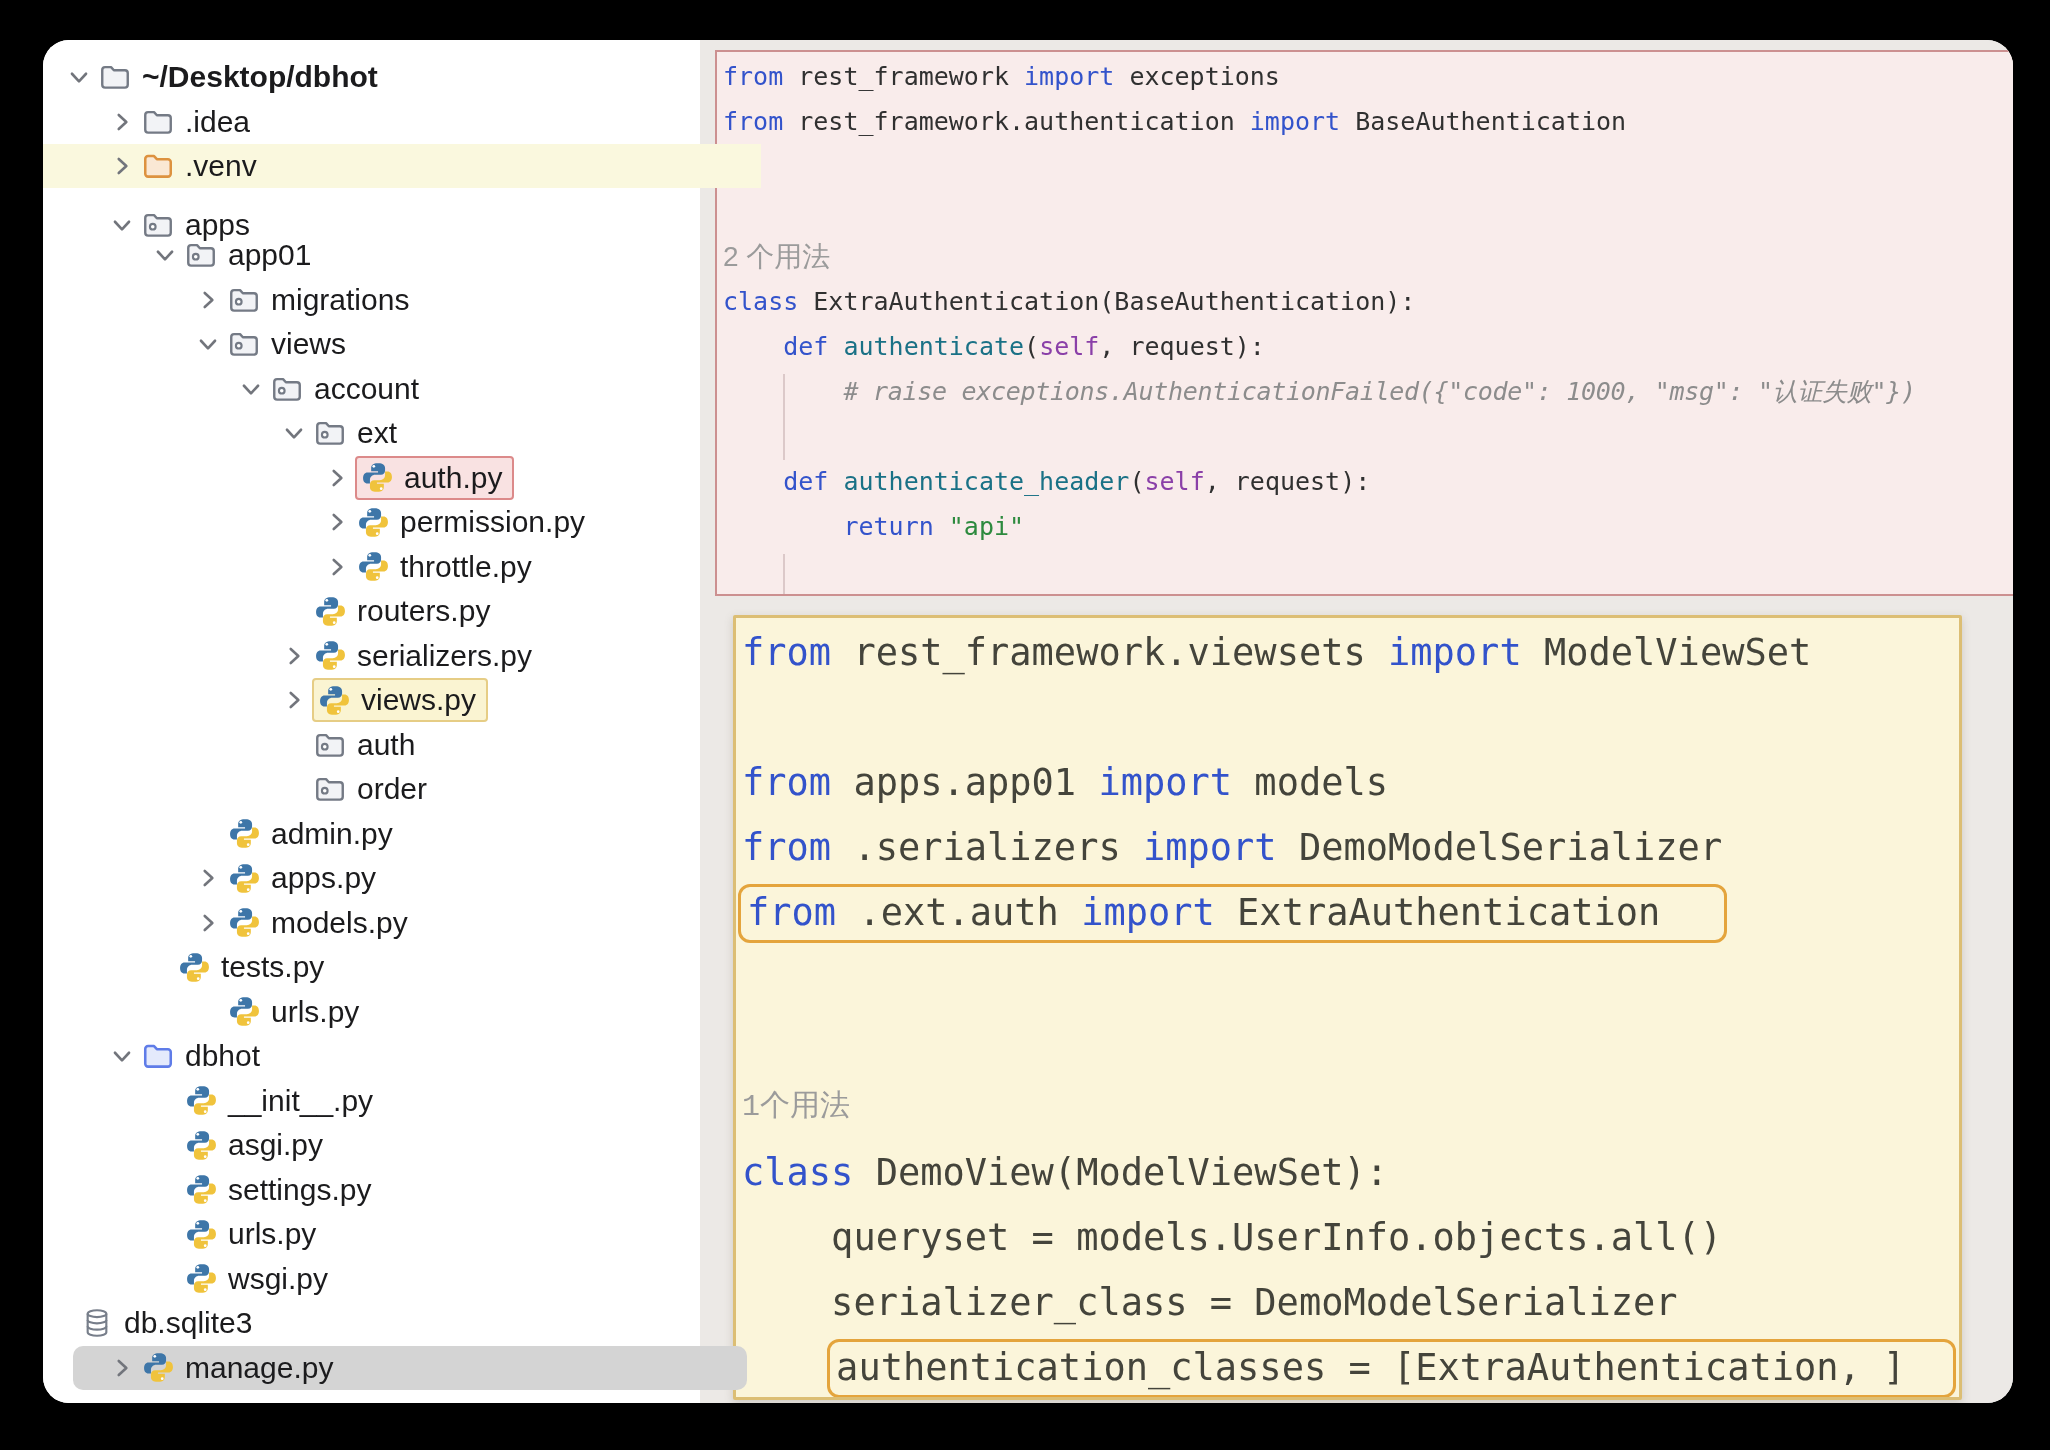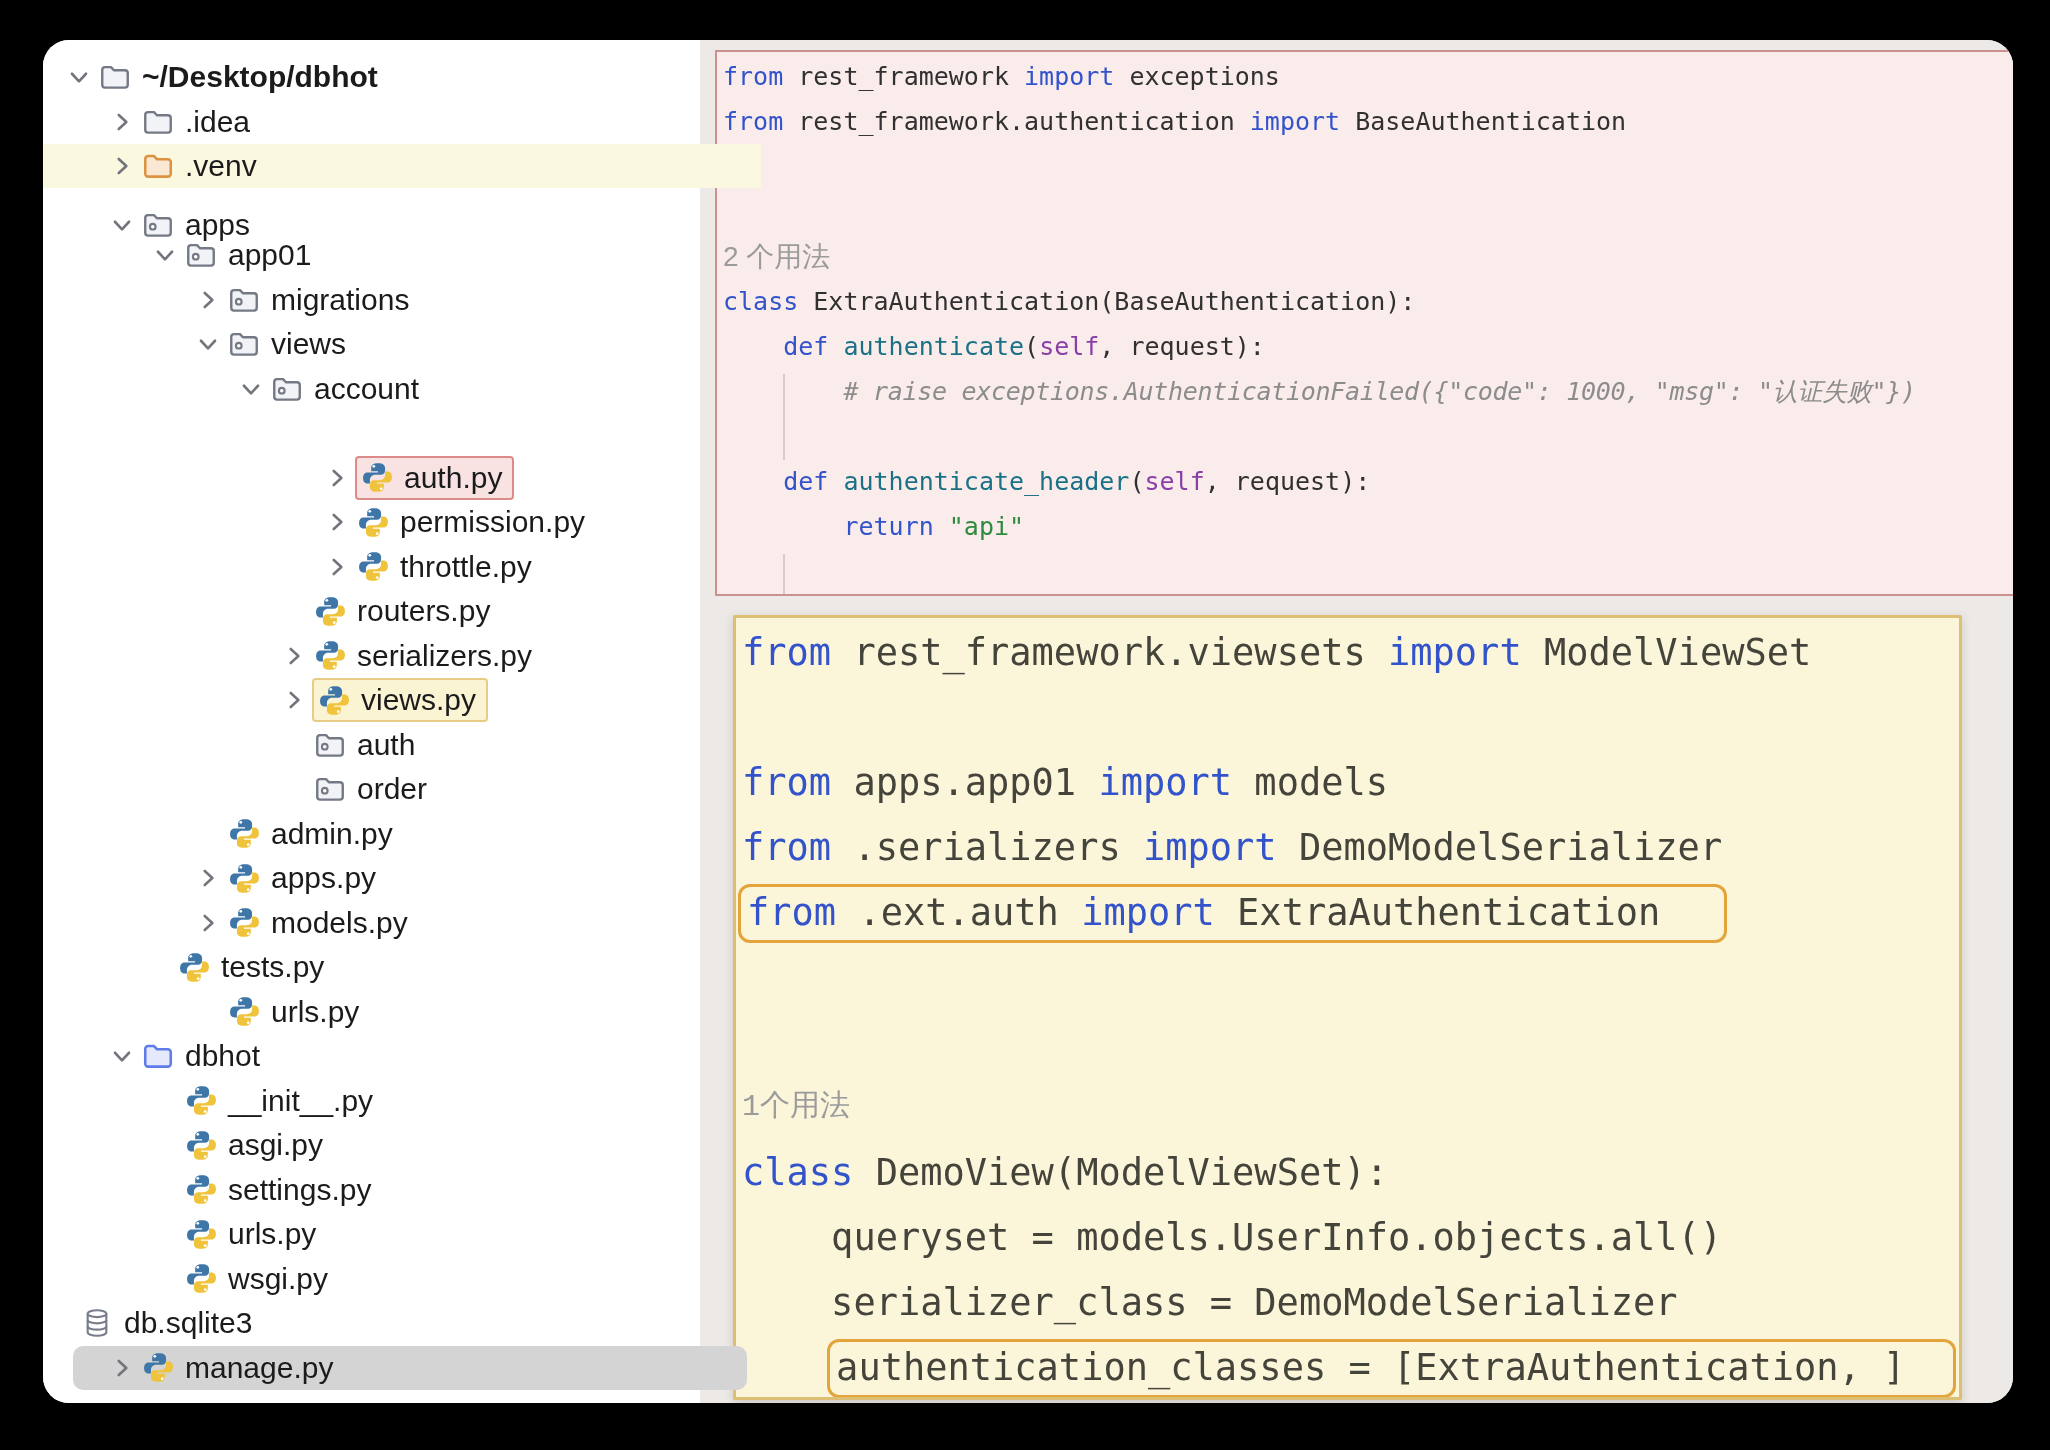--- a/index.html
+++ b/index.html
@@ -151,20 +151,34 @@
           </svg>
         </span>
         <span class="ticon" style="position: relative;">
           <svg width="34" height="34" viewBox="0 0 24 24">
             <path d="M3 7c0-1.1.9-2 2-2h4.2l2 2.2H19c1.1 0 2 .9 2 2V17.5c0 1.1-.9 2-2 2H5c-1.1 0-2-.9-2-2z" fill="#F2F3F6" stroke="#747A85" stroke-width="1.7" stroke-linejoin="round"></path>
             <circle cx="8.3" cy="13.2" r="2" fill="#fff" stroke="#747A85" stroke-width="1.5"></circle>
           </svg>
         </span>
         <span class="tlabel">account</span>
       </div>
+      <div class="trow" style="top: 371px; padding-left: 233px;">
+        <span class="chev" style="position: relative;">
+          <svg width="26" height="26" viewBox="0 0 24 24" fill="none" stroke="#72757C" stroke-width="2.4" stroke-linecap="round" stroke-linejoin="round">
+            <path d="M5.5 9l6.5 7 6.5-7"></path>
+          </svg>
+        </span>
+        <span class="ticon" style="position: relative;">
+          <svg width="34" height="34" viewBox="0 0 24 24">
+            <path d="M3 7c0-1.1.9-2 2-2h4.2l2 2.2H19c1.1 0 2 .9 2 2V17.5c0 1.1-.9 2-2 2H5c-1.1 0-2-.9-2-2z" fill="#F2F3F6" stroke="#747A85" stroke-width="1.7" stroke-linejoin="round"></path>
+            <circle cx="8.3" cy="13.2" r="2" fill="#fff" stroke="#747A85" stroke-width="1.5"></circle>
+          </svg>
+        </span>
+        <span class="tlabel">ext</span>
+      </div>
       <div class="trow" style="top: 415.5px; padding-left: 276px;">
         <span class="chev" style="position: relative;">
           <svg width="26" height="26" viewBox="0 0 24 24" fill="none" stroke="#72757C" stroke-width="2.4" stroke-linecap="round" stroke-linejoin="round">
             <path d="M9 5.5l7 6.5-7 6.5"></path>
           </svg>
         </span>
         <span class="hlbox box-pink">
           <span class="ticon" style="position: relative;">
             <svg width="33" height="33" viewBox="0 0 24 24">
               <path d="M11.9 1.6c-2.7 0-4.5 1.2-4.5 3.4v2.4h5v.9H4.8c-2.2 0-3.3 1.8-3.3 4 0 2.3 1.1 4 3.3 4h1.7v-2.7c0-2 1.7-3.6 3.8-3.6h4.2c1.8 0 3-1.3 3-3.1V5c0-2.1-1.9-3.4-4.6-3.4z" fill="#3E76A8"></path>

